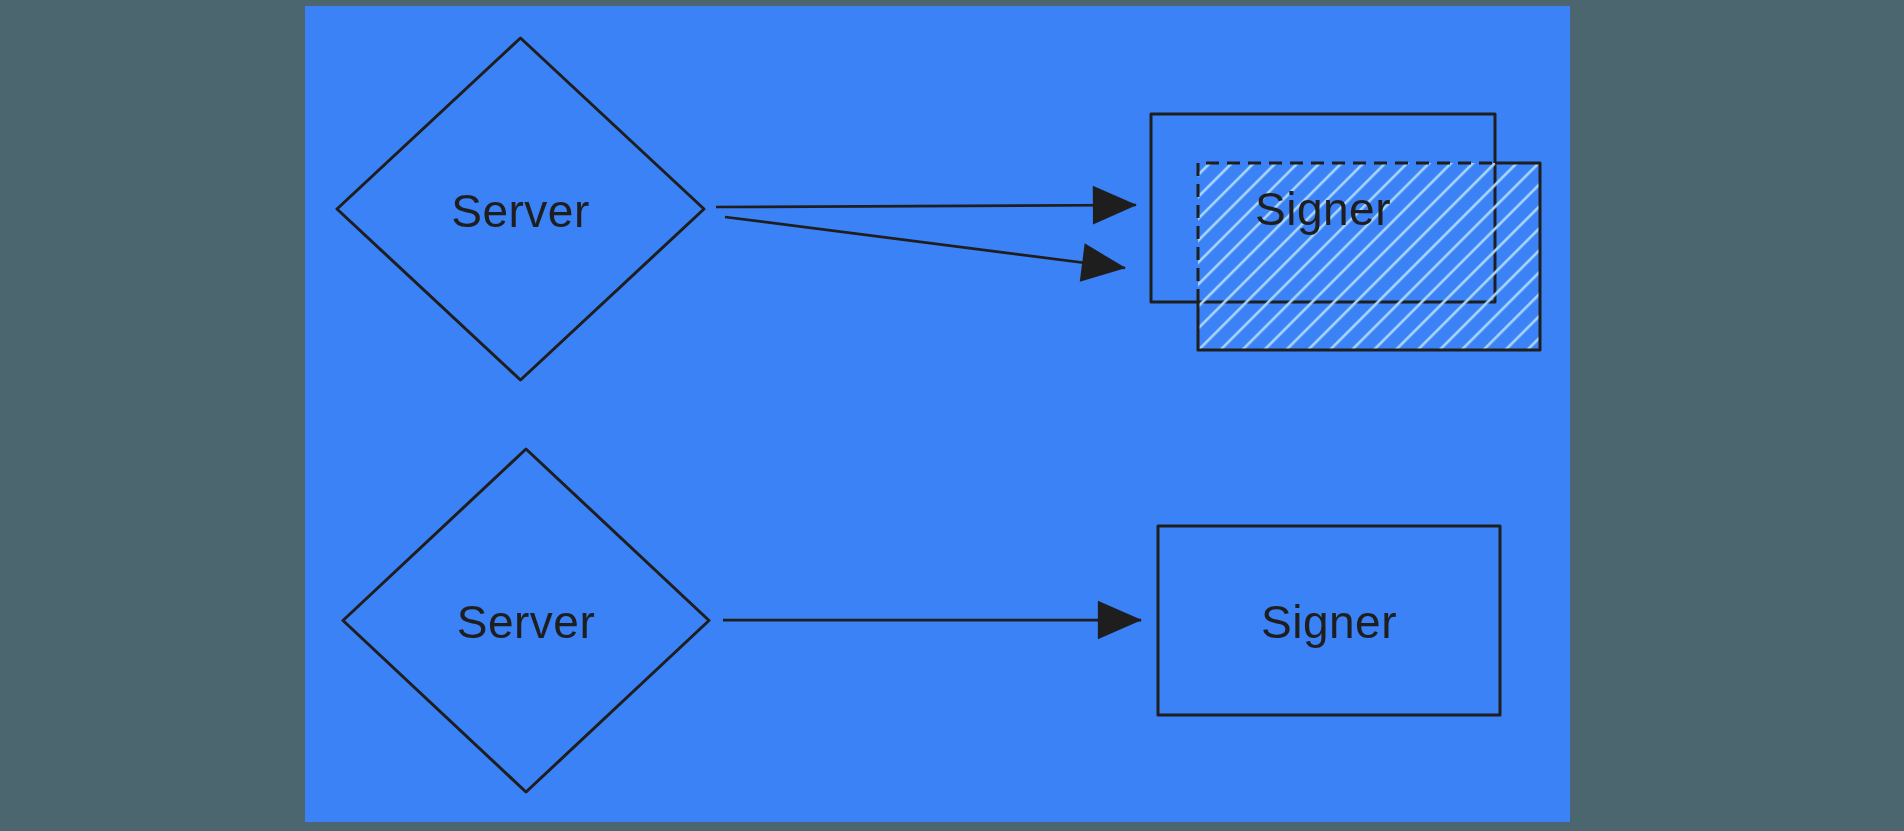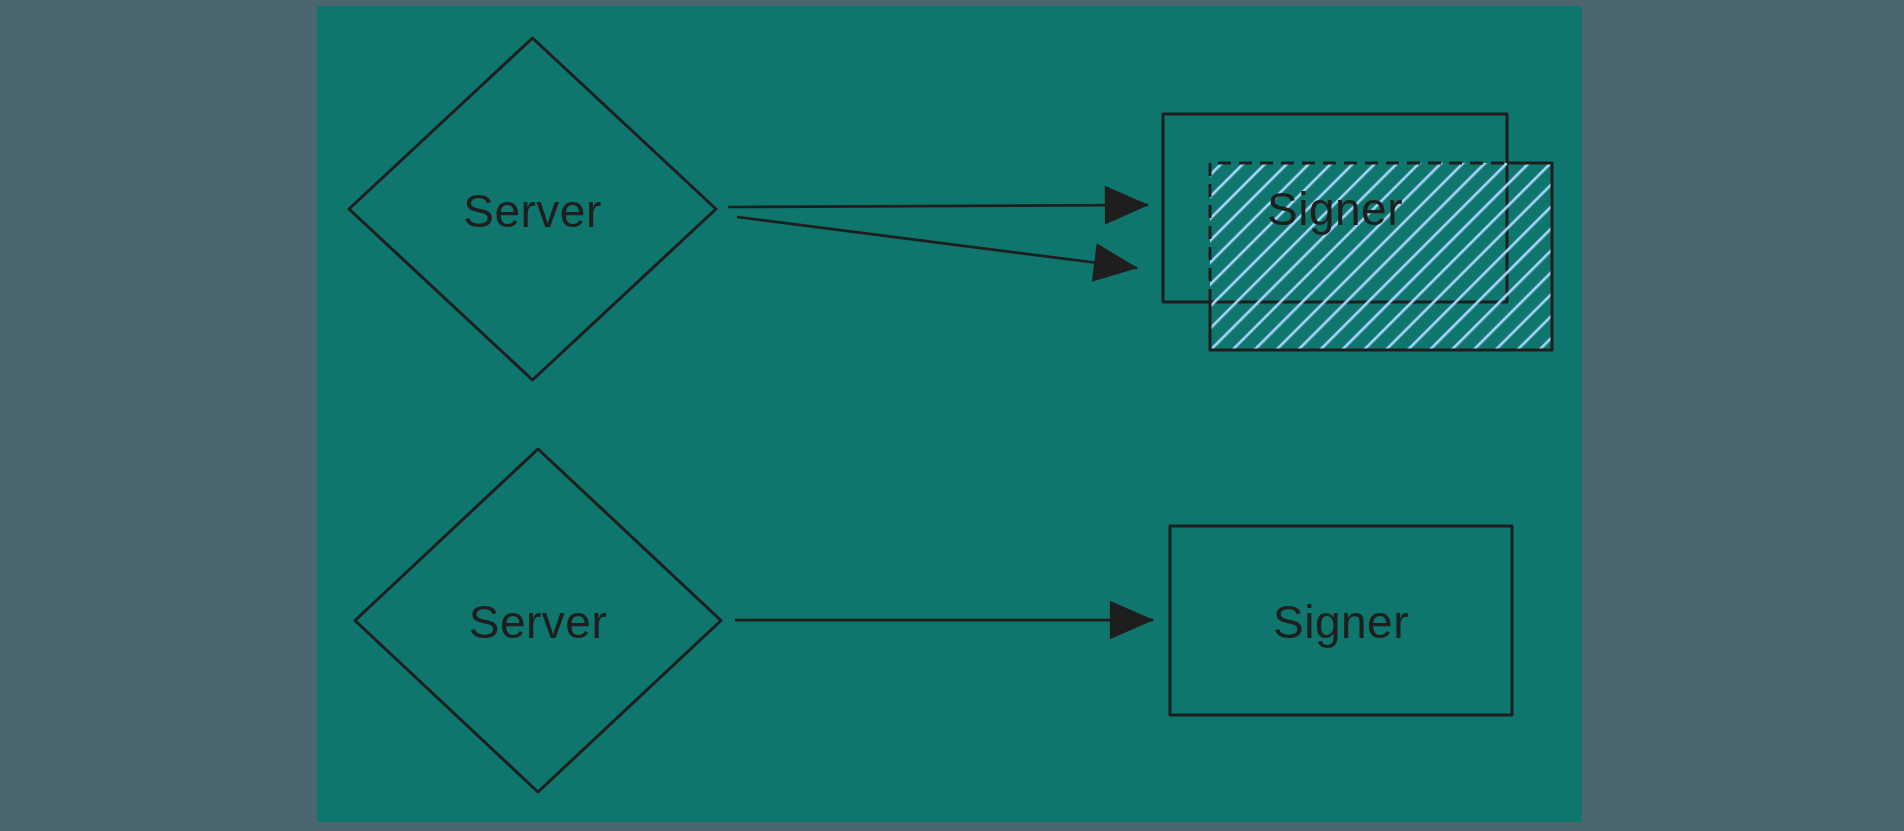--- a/index.html
+++ b/index.html
@@ -12,25 +12,25 @@
   }
   .stage {
     position: absolute;
     inset: 0;
     width: 1904px;
     height: 831px;
     background: #4c6670;
   }
   .canvas {
     position: absolute;
-    left: 317px;
+    left: 305px;
     top: 6px;
     width: 1265px;
     height: 816px;
-    background: #0f766e;
+    background: #3b82f6;
   }
   .canvas svg {
     display: block;
     width: 1265px;
     height: 816px;
   }
   text.node-label {
     font-family: "Liberation Sans", sans-serif;
     font-size: 46px;
     font-weight: 500;

